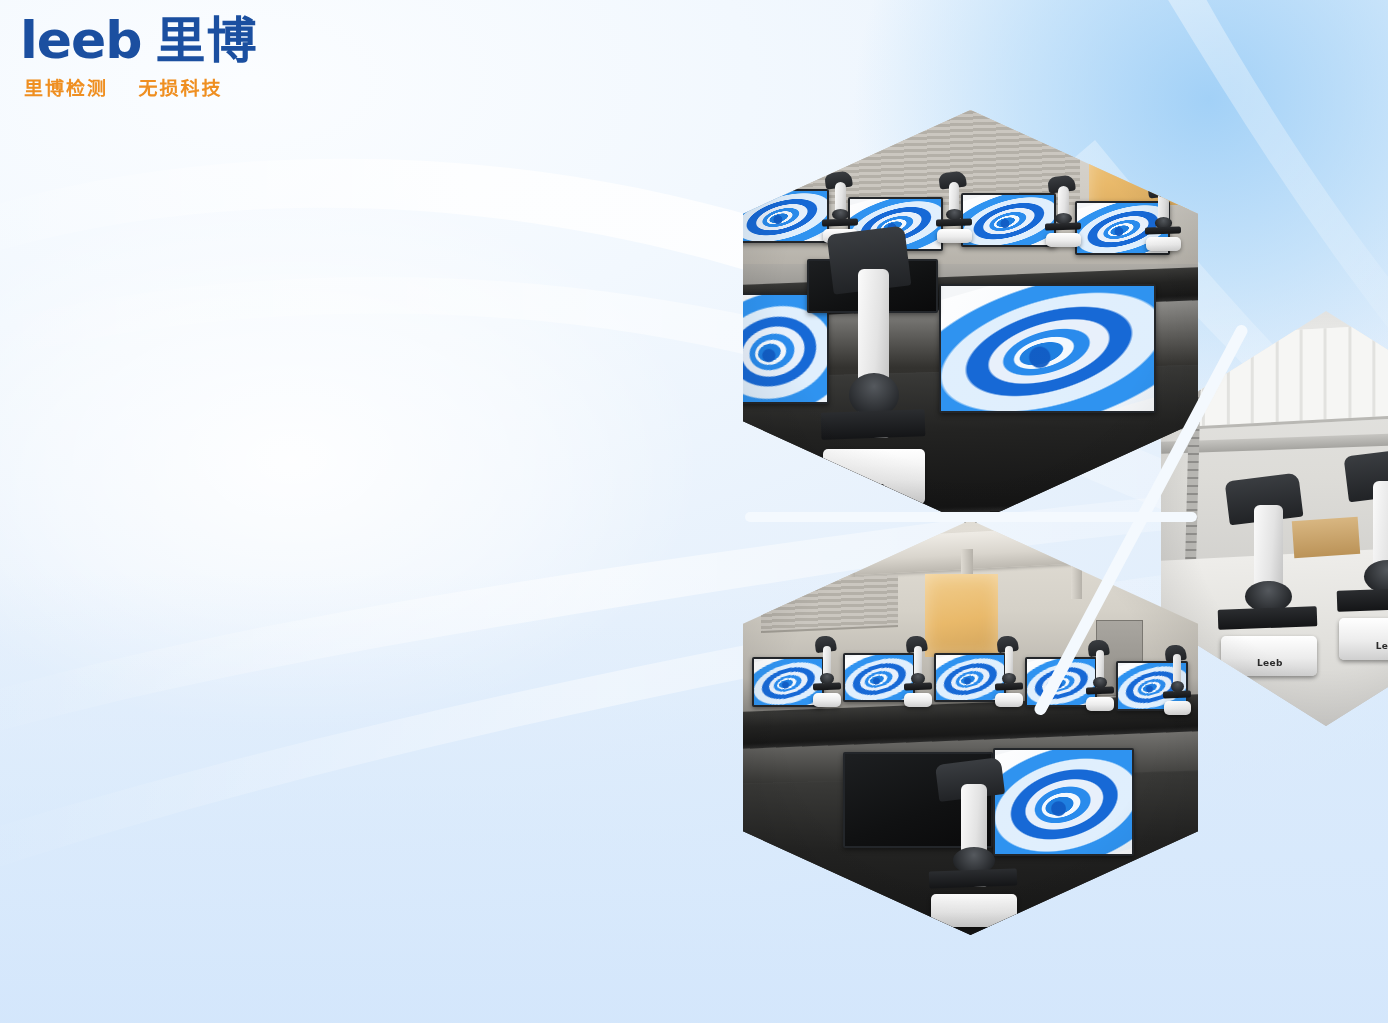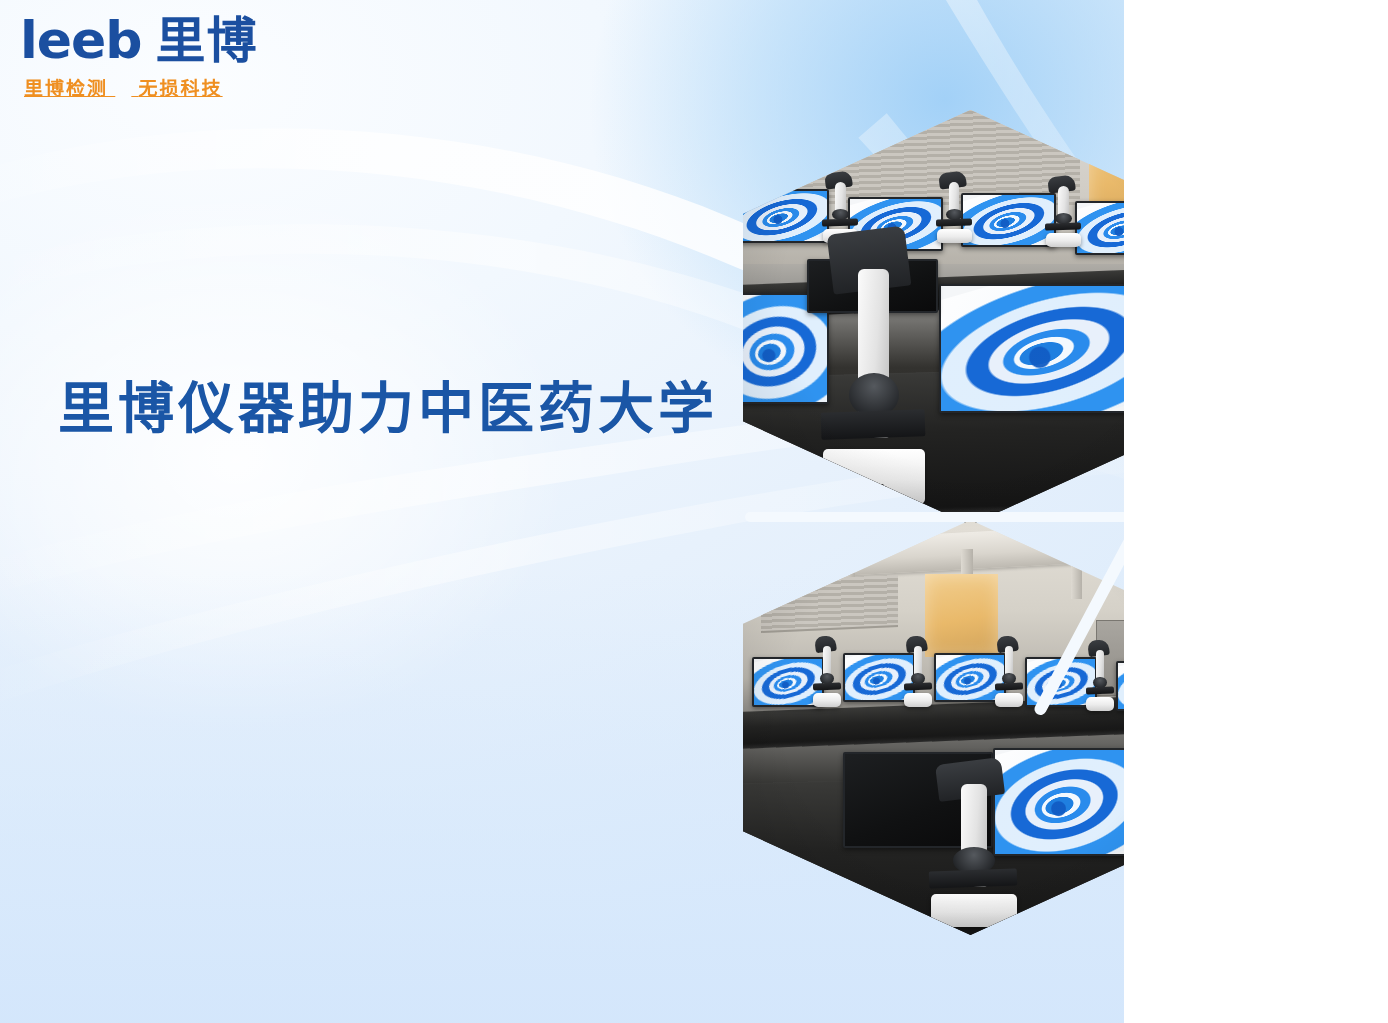--- a/index.html
+++ b/index.html
@@ -7,21 +7,21 @@
     margin: 0;
     padding: 0;
     background: #ffffff;
   }
   body {
     font-family: "Liberation Sans", "DejaVu Sans", sans-serif;
   }
 
   .banner {
     position: relative;
-    width: 1124px;
+    width: 1388px;
     height: 1023px;
     overflow: hidden;
     background: #e8f3fd;
   }
 
   
   .bg-base {
     position: absolute;
     inset: 0;
     background:
@@ -87,21 +87,20 @@
     color: #1b4fa0;
     letter-spacing: 1px;
   }
   .logo-tag {
     margin-top: 7px;
     margin-left: 4px;
     font-size: 19px;
     font-weight: 700;
     color: #ef8f21;
     letter-spacing: 2px;
-    text-decoration: underline;
   }
   .logo-tag .gap { display: inline-block; width: 16px; }
 
   
   .headline {
     position: absolute;
     left: 58px;
     top: 368px;
     width: 700px;
   }
@@ -445,21 +444,20 @@
       <span class="logo-cn">里博</span>
     </div>
     <div class="logo-tag">
       <span>里博检测</span>
       <span class="gap"></span>
       <span>无损科技</span>
     </div>
   </div>
 
   <div class="headline">
-    <div class="headline-line">里博仪器助力中医药大学</div>
   </div>
 
   <div class="collage">
 
     <div class="hex hex-right">
       <div class="photo">
         <div class="shelf-room"></div>
         <div class="shelf-boxes"></div>
         <div class="shelf-rail"></div>
         <div class="shelf-post"></div>

